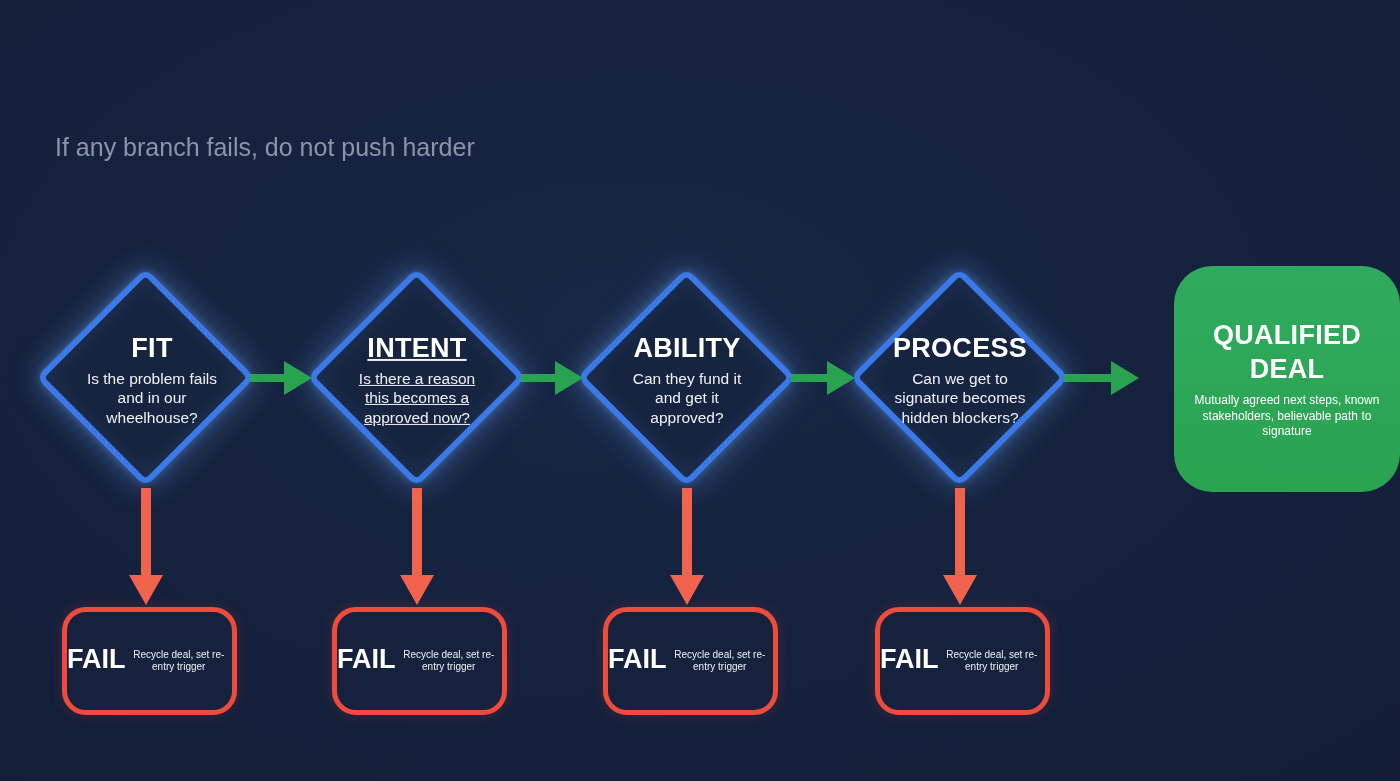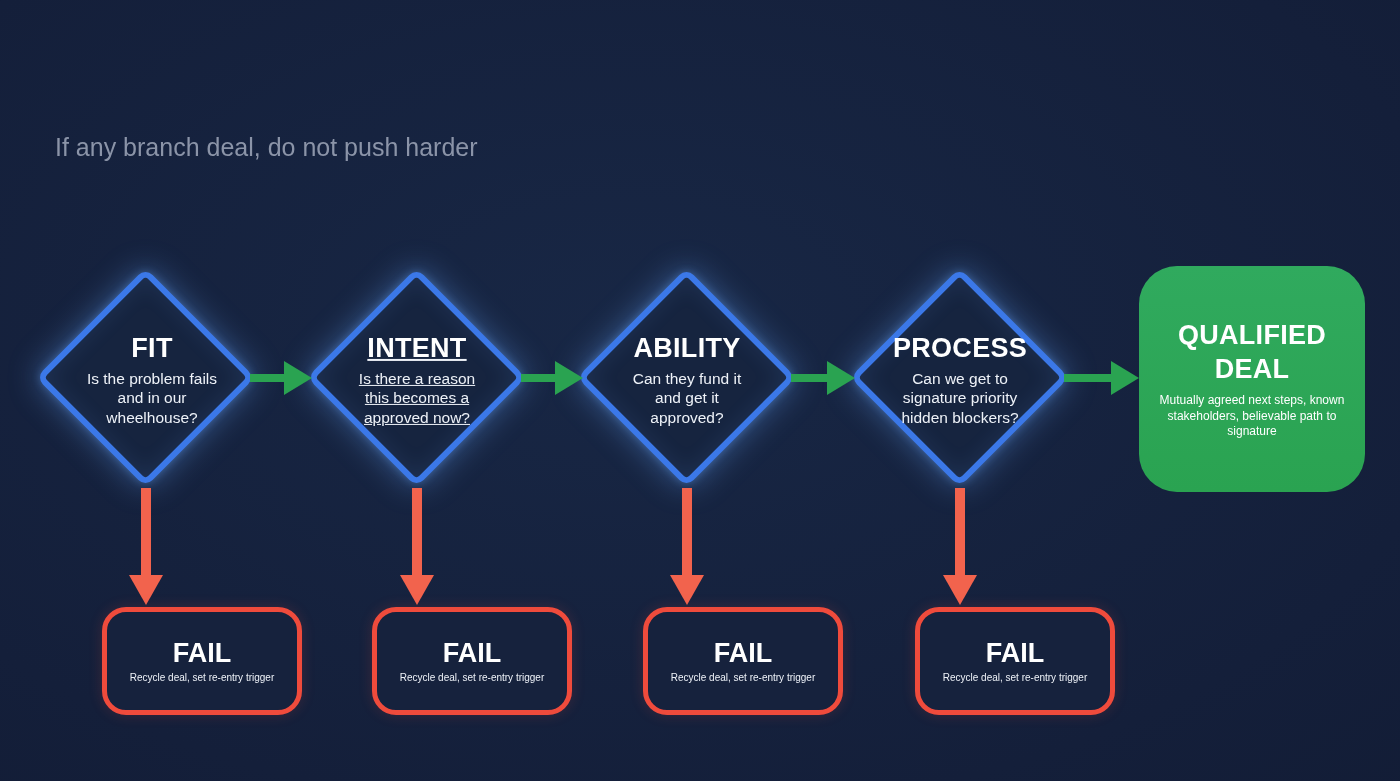--- a/index.html
+++ b/index.html
@@ -36,45 +36,44 @@
   .g-head{position:absolute;top:361px;width:0;height:0;
     border-top:17px solid transparent;border-bottom:17px solid transparent;
     border-left:28px solid var(--green,#2aa351);}
   
   .r-shaft{position:absolute;top:488px;width:10px;height:88px;background:var(--arrow_red,#f2634d);}
   .r-head{position:absolute;top:575px;width:0;height:0;
     border-left:17px solid transparent;border-right:17px solid transparent;
     border-top:30px solid var(--arrow_red,#f2634d);}
   
   .fail-box{
-    position:absolute;top:607px;width:200px;height:108px;box-sizing:border-box;
+    position:absolute;top:607px;width:175px;height:108px;box-sizing:border-box;
     border:5px solid var(--red,#ef4b3c);border-radius:24px;background:#16223d;
-    display:flex;flex-direction:column;align-items:center;justify-content:center;
+    display:flex;flex-direction:row;align-items:center;justify-content:center;
     text-align:center;color:var(--text,#eef2f8);
     box-shadow:0 0 14px rgba(240,75,60,.18);
-    margin-left:40px;
   }
   .fail-title{font-size:27px;font-weight:bold;color:#fff;margin-bottom:3px;}
   .fail-desc{font-size:10px;line-height:1.25;width:150px;}
   
   .success-box{
-    position:absolute;left:1139px;top:266px;width:226px;height:226px;box-sizing:border-box;
+    position:absolute;left:1174px;top:266px;width:226px;height:226px;box-sizing:border-box;
     border-radius:38px;background:linear-gradient(180deg,#30aa5e 0%,var(--green,#289b51) 100%);
     display:flex;flex-direction:column;align-items:center;justify-content:center;
     text-align:center;color:#fff;padding:10px;
   }
   .success-title{font-size:27px;font-weight:bold;line-height:1.25;width:180px;margin-bottom:7px;letter-spacing:.3px;}
   .success-desc{font-size:12px;line-height:1.27;width:190px;}
 </style>
 </head>
 <body>
 
 <div class="canvas">
 
-  <p class="subtitle">If any branch deal, do not push harder</p>
+  <p class="subtitle">If any branch fails, do not push harder</p>
 
   <div class="diamond-shape" style="left:68px;top:300px;"></div>
   <div class="diamond-text" style="left:152px;top:380px;">
     <div class="node-title">FIT</div>
     <div class="node-question" style="max-width:136px;">Is the problem fails and in our wheelhouse?</div>
   </div>
 
   <div class="diamond-shape" style="left:339px;top:300px;"></div>
   <div class="diamond-text" style="left:417px;top:380px;text-decoration:underline;">
     <div class="node-title">INTENT</div>
@@ -83,21 +82,21 @@
 
   <div class="diamond-shape" style="left:609px;top:300px;"></div>
   <div class="diamond-text" style="left:687px;top:380px;">
     <div class="node-title">ABILITY</div>
     <div class="node-question" style="max-width:130px;">Can they fund it and get it approved?</div>
   </div>
 
   <div class="diamond-shape" style="left:882px;top:300px;"></div>
   <div class="diamond-text" style="left:960px;top:380px;">
     <div class="node-title">PROCESS</div>
-    <div class="node-question" style="max-width:155px;">Can we get to signature priority hidden blockers?</div>
+    <div class="node-question" style="max-width:155px;">Can we get to signature becomes hidden blockers?</div>
   </div>
 
   <div class="g-shaft" style="left:250px;width:34px;"></div>
   <div class="g-head" style="left:284px;"></div>
 
   <div class="g-shaft" style="left:521px;width:34px;"></div>
   <div class="g-head" style="left:555px;"></div>
 
   <div class="g-shaft" style="left:791px;width:36px;"></div>
   <div class="g-head" style="left:827px;"></div>

